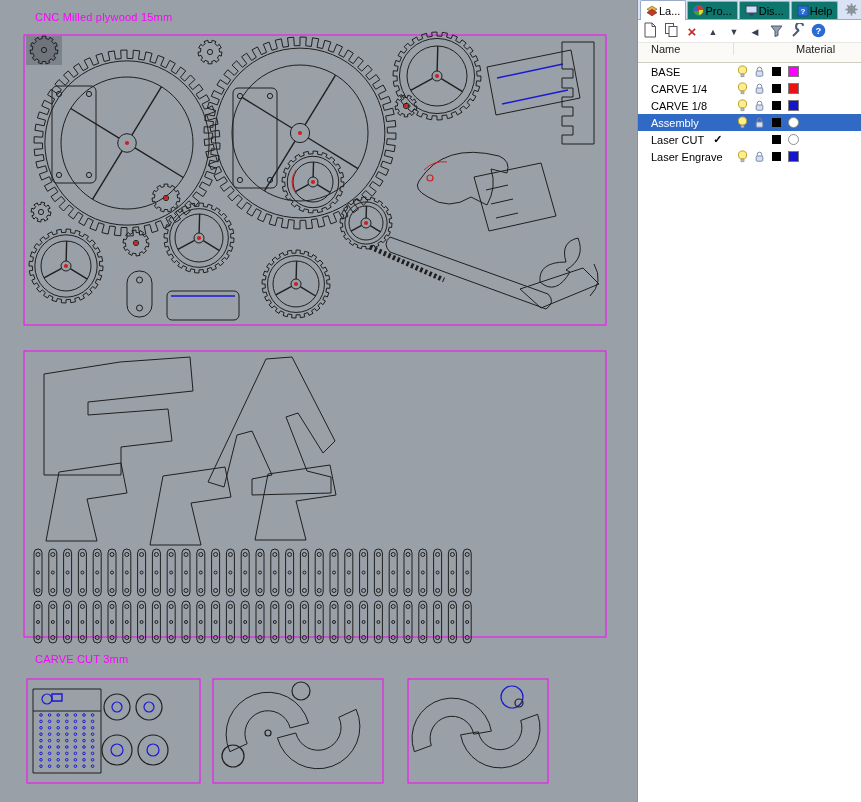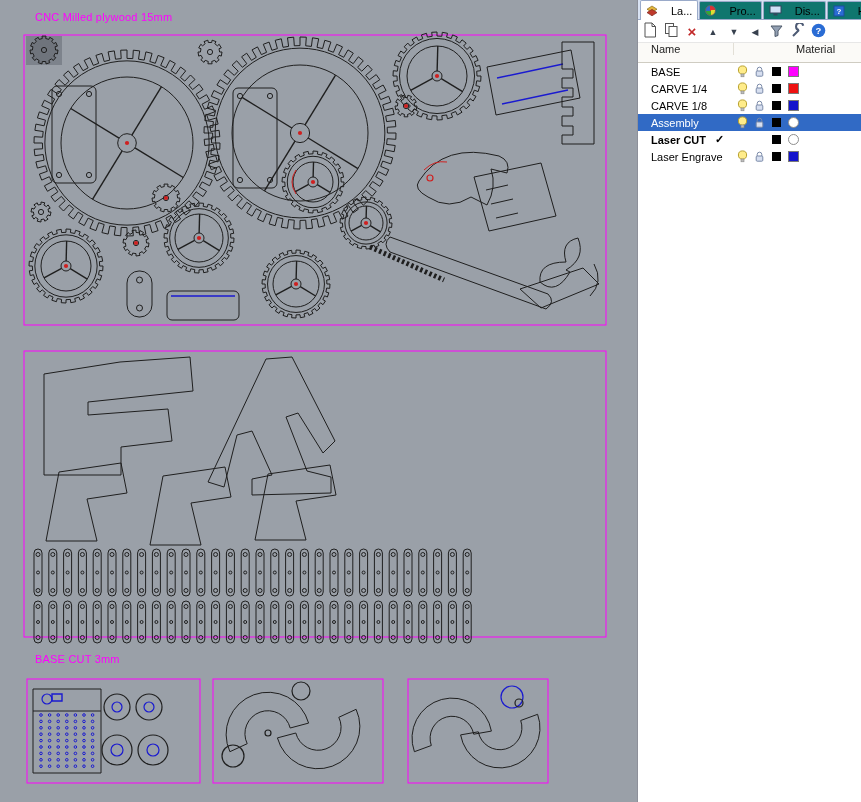--- a/index.html
+++ b/index.html
@@ -9,51 +9,51 @@
   .canvas{position:relative;width:637px;height:802px;background:#4c1d95;flex:none}
   .canvas svg{position:absolute;left:0;top:0}
   .canvas-label{position:absolute;color:#ff00ff;font-size:11px;letter-spacing:.2px;z-index:2;white-space:nowrap}
   #lbl1{left:35px;top:11px}
   #lbl2{left:35px;top:653px}
   
   .panel{width:224px;flex:none;background:#fff;border-left:1px solid #8d909a;display:flex;flex-direction:column;font-size:11px;color:#000}
   .tabbar{height:20px;background:#d9e3f3;display:flex;align-items:flex-end;border-bottom:1px solid #9aaac9;padding-left:1px}
   .tab{height:18px;display:flex;align-items:center;padding:0 5px;margin-left:1px;background:#0f766e;border:1px solid #9aaac9;border-bottom:none;border-radius:2px 2px 0 0;cursor:default}
   .tab.active{background:#fff;height:20px;margin-bottom:-1px;z-index:2}
-  .tlabel{margin-left:13px;font-size:11px}
+  .tlabel{margin-left:1px;font-size:11px}
   .ticon{display:inline-flex;align-items:center}
   .conic{width:11px;height:11px;border-radius:50%;border:1px solid #666;display:inline-block;background:conic-gradient(#d33 0 25%,#dd3 25% 50%,#3a3 50% 75%,#36c 75% 100%)}
   .gearbtn{margin-left:auto;margin-right:3px;align-self:center;display:inline-flex}
   .toolbar{height:23px;display:flex;align-items:center;gap:1px;padding:0 2px;border-bottom:1px solid #e7e7e7;background:#fff}
   .tbtn{width:20px;height:20px;display:flex;align-items:center;justify-content:center;cursor:default}
   .tri{font-size:9px;color:#37404e;line-height:1}
   .xdel{font-size:15px;font-weight:bold;color:#c22929;line-height:1}
   .ghead{height:20px;display:flex;align-items:flex-start;background:#fbfaf7;border-bottom:1px solid #cfccc2;color:#222}
   .h-name{width:96px;padding-left:13px;display:flex;align-items:center;border-right:1px solid #e2dfd6}
   .h-icons{width:58px;border-right:1px solid #e2dfd6}
   .h-mat{flex:1;display:flex;align-items:center;padding-left:4px}
   .lrow{height:17px;display:flex;align-items:center}
   .lrow.selected{background:#316ac5;color:#fff}
   .r-name{width:96px;padding-left:13px;display:flex;align-items:center;white-space:nowrap;overflow:hidden}
-  .r-name.bold .nm-text{font-weight:bold}
+  .r-name.bold .nm-text{font-weight:normal}
   .check{font-weight:bold;margin-left:9px}
   .slot{width:17px;display:flex;align-items:center;justify-content:center}
   .csq{width:9px;height:9px;background:#000}
   .msw{width:11px;height:11px;border:1px solid #7a7a7a}
   .msw.circle{border-radius:50%;border:1px solid #8e8e8e}
   .tbl-rest{flex:1;background:#fff}
 </style>
 </head>
 <body>
 
 <div class="app">
 
   <div class="canvas">
     <div class="canvas-label" id="lbl1">CNC Milled plywood 15mm</div>
-    <div class="canvas-label" id="lbl2">BASE CUT 3mm</div>
+    <div class="canvas-label" id="lbl2">CARVE CUT 3mm</div>
     <svg id="cv" width="637" height="802">
         <rect x="0" y="0" width="637" height="802" fill="#9aa0a8"></rect>
         <rect x="26" y="36" width="36" height="29" fill="#7d838c"></rect>
         <rect x="24" y="35" width="582" height="290" fill="none" stroke="#ff00ff" stroke-width="1"></rect>
         <rect x="24" y="351" width="582" height="286" fill="none" stroke="#ff00ff" stroke-width="1"></rect>
         <rect x="27" y="679" width="173" height="104" fill="none" stroke="#ff00ff" stroke-width="1"></rect>
         <rect x="213" y="679" width="170" height="104" fill="none" stroke="#ff00ff" stroke-width="1"></rect>
         <rect x="408" y="679" width="140" height="104" fill="none" stroke="#ff00ff" stroke-width="1"></rect>
         <polygon points="58.0,50.0 57.4,53.9 55.1,53.3 53.8,56.3 55.8,57.6 53.2,60.6 51.6,58.8 48.8,60.6 49.8,62.7 46.0,63.9 45.7,61.5 42.3,61.5 42.0,63.9 38.2,62.7 39.2,60.6 36.4,58.8 34.8,60.6 32.2,57.6 34.2,56.3 32.9,53.3 30.6,53.9 30.0,50.0 32.4,50.0 32.9,46.7 30.6,46.1 32.2,42.4 34.2,43.7 36.4,41.2 34.8,39.4 38.2,37.3 39.2,39.4 42.3,38.5 42.0,36.1 46.0,36.1 45.7,38.5 48.8,39.4 49.8,37.3 53.2,39.4 51.6,41.2 53.8,43.7 55.8,42.4 57.4,46.1 55.1,46.7 55.6,50.0" fill="#6f747c" stroke="#1f1f1f" stroke-width="1"></polygon>
         <circle cx="44" cy="50" r="2.6" fill="none" stroke="#1f1f1f"></circle>

